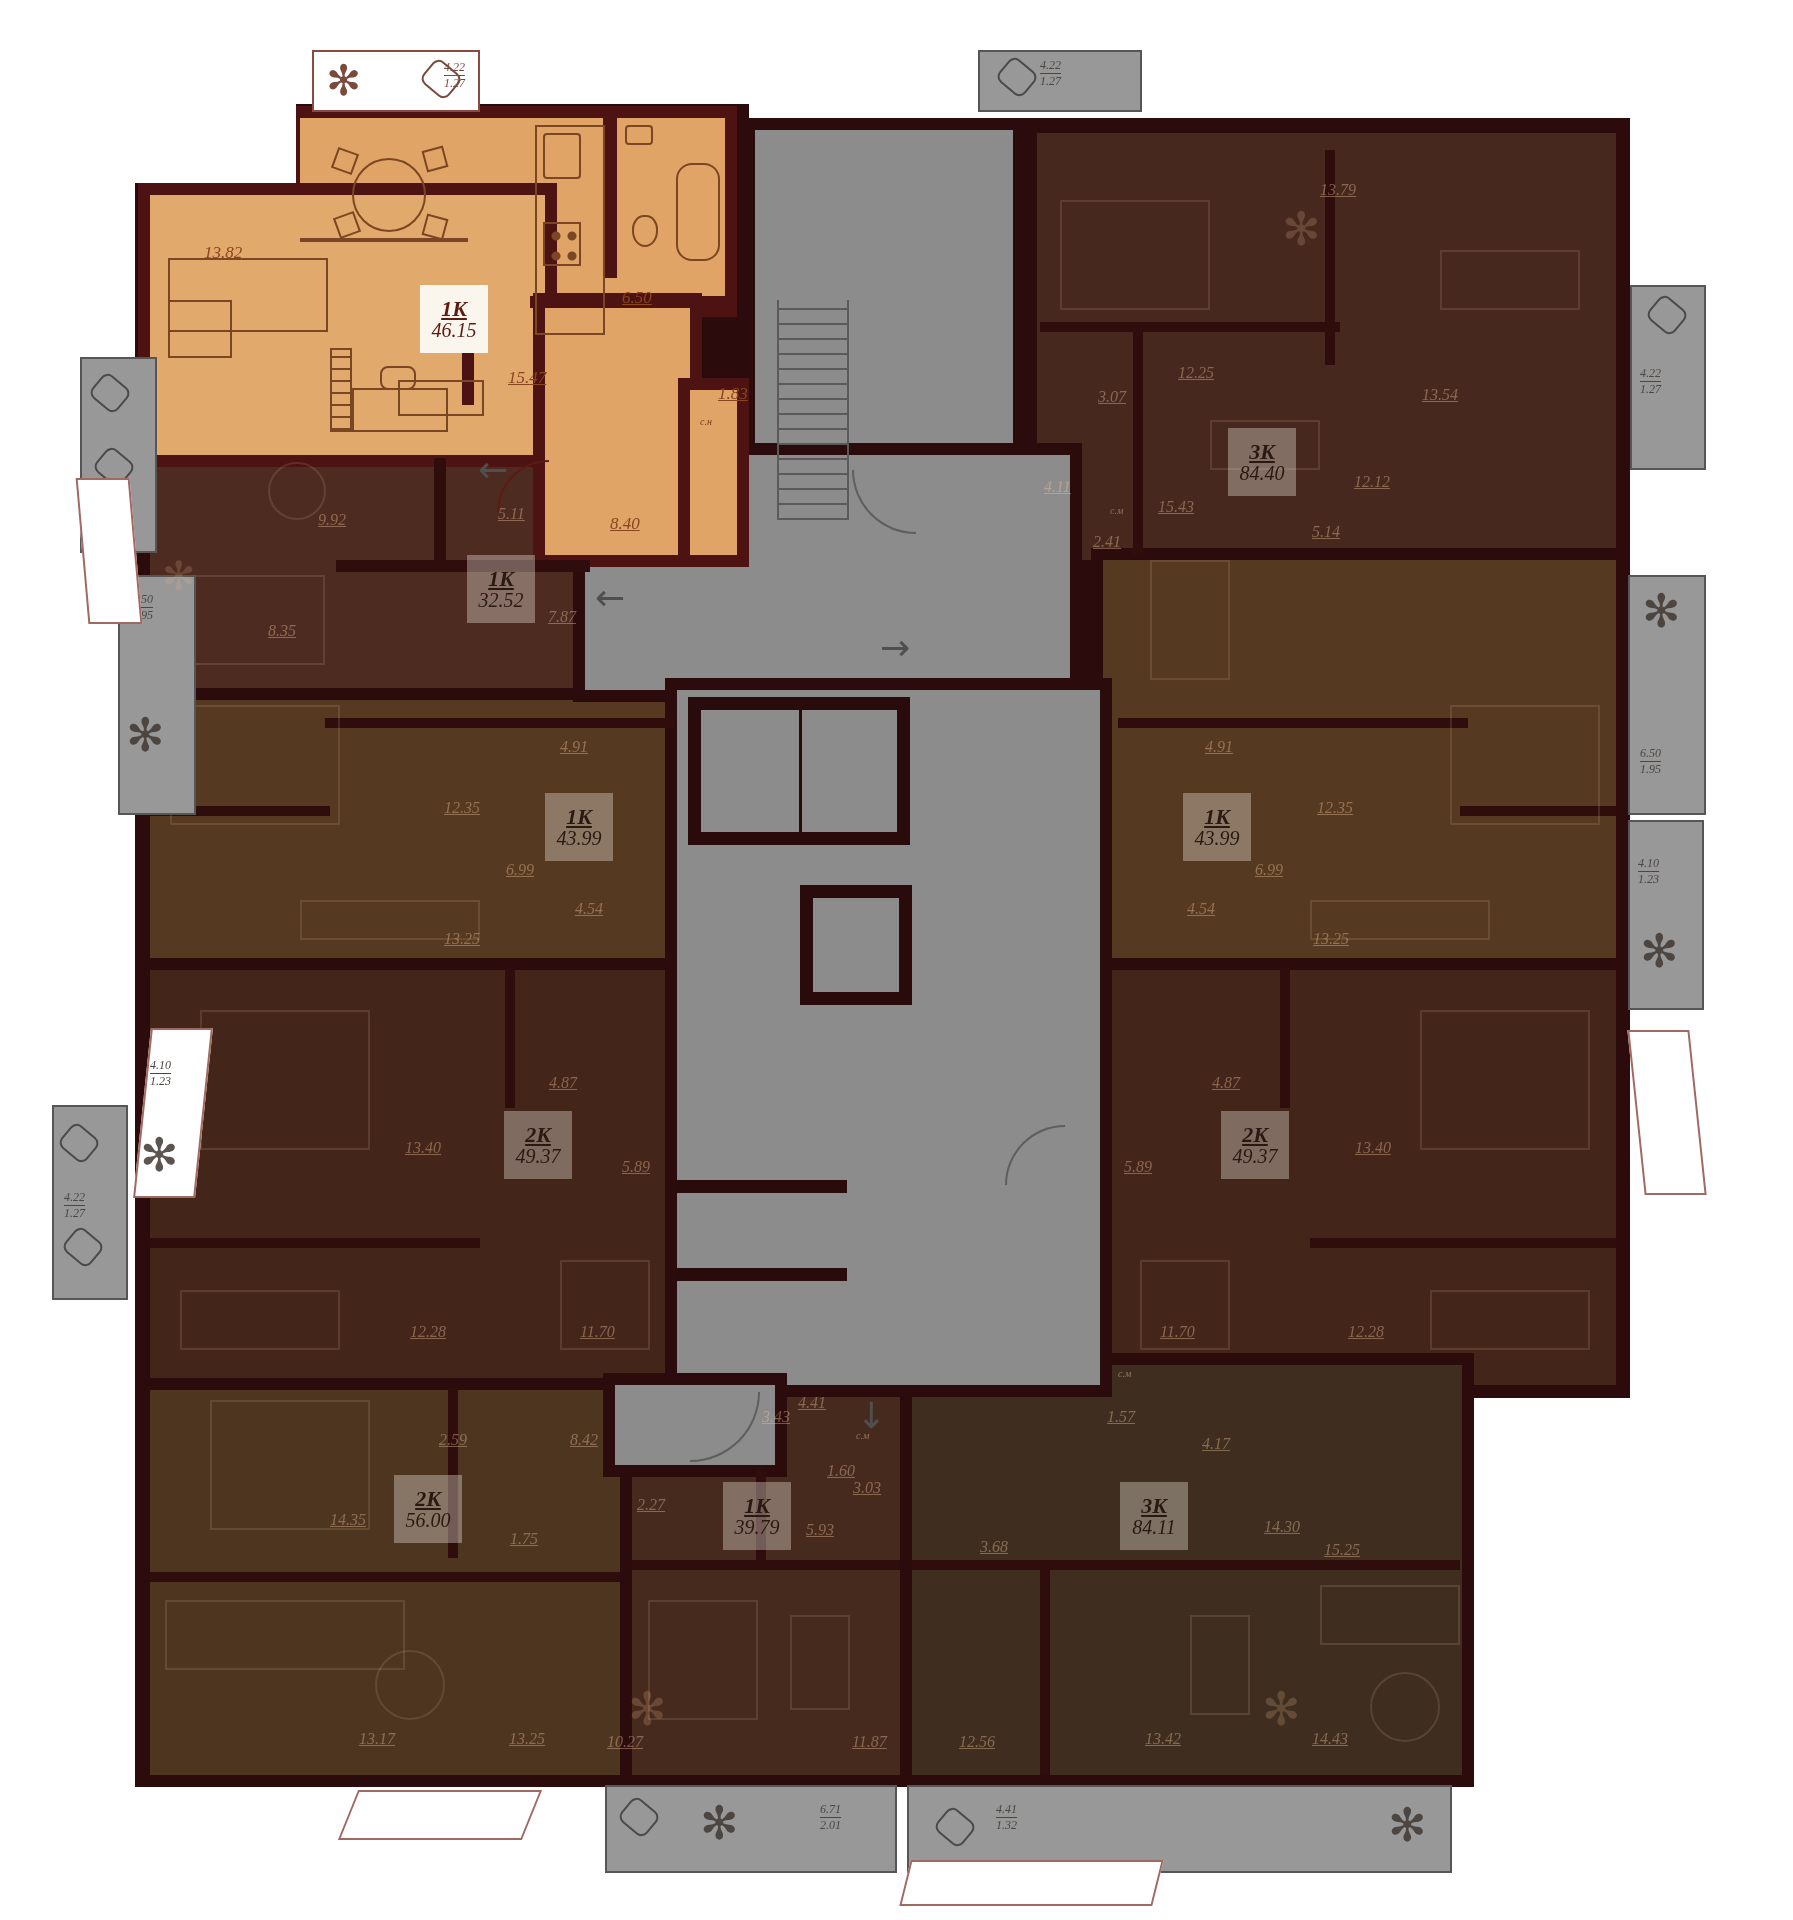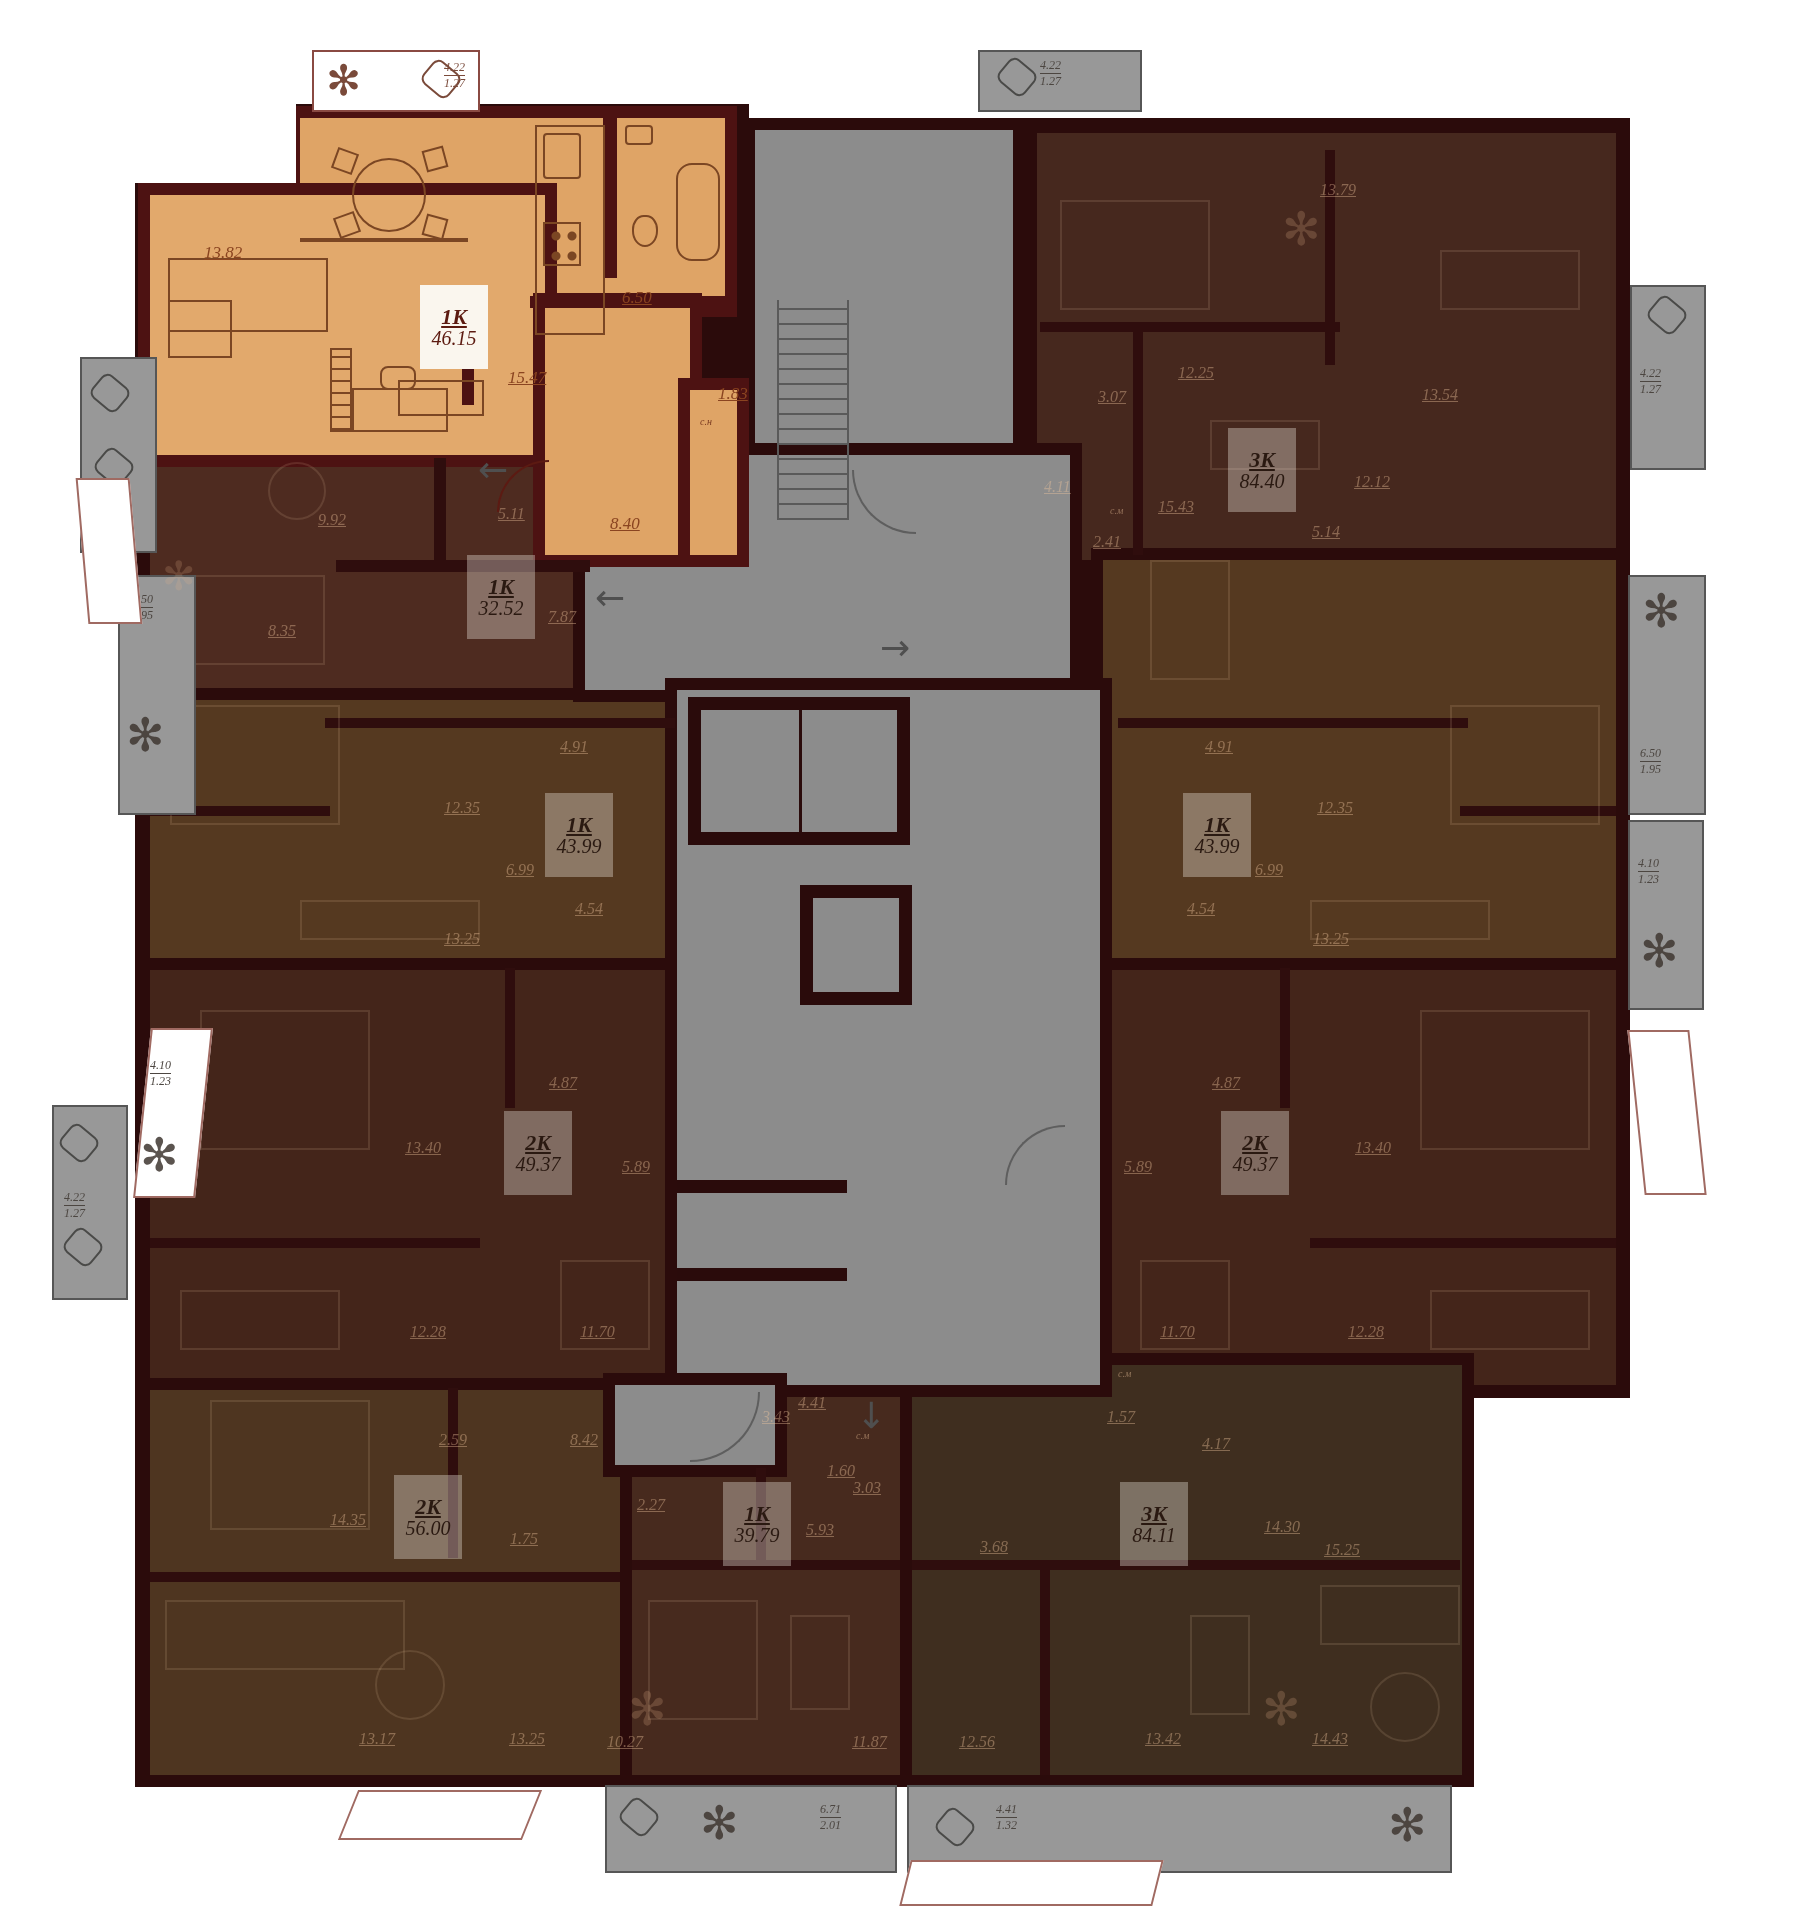--- a/index.html
+++ b/index.html
@@ -2,21 +2,21 @@
 <html><head>
 <meta charset="utf-8">
 <style>
   html,body{margin:0;padding:0;background:#fff;}
   #plan{position:relative;width:1793px;height:1920px;background:#fff;overflow:hidden;
         font-family:"Liberation Serif", serif;}
   .abs{position:absolute;}
   .zone{position:absolute;border:12px solid #2b0b0b;box-sizing:border-box;}
   .hlz{border-color:#4d1212;}
   .wall{position:absolute;background:#2f0d0d;}
-  .ubox{position:absolute;width:68px;height:84px;display:flex;flex-direction:column;
+  .ubox{position:absolute;width:68px;height:68px;display:flex;flex-direction:column;
         align-items:center;justify-content:center;font-style:italic;line-height:1.05;
         background:rgba(247,243,235,0.34);color:#2a1911;}
   .ubox .t{font-size:22px;font-weight:bold;text-decoration:underline;}
   .ubox .a{font-size:20px;}
   .ubox.sel{background:#faf6ee;color:#5c1a10;}
   .dim{position:absolute;font-style:italic;font-size:16px;text-decoration:underline;
        white-space:nowrap;}
   .dl{color:rgba(240,198,158,0.40);}
   .hl{color:#8a4420;font-size:17px;}
   .bl{position:absolute;font-style:italic;font-size:12px;color:#4c4641;line-height:1.25;text-align:center;}

